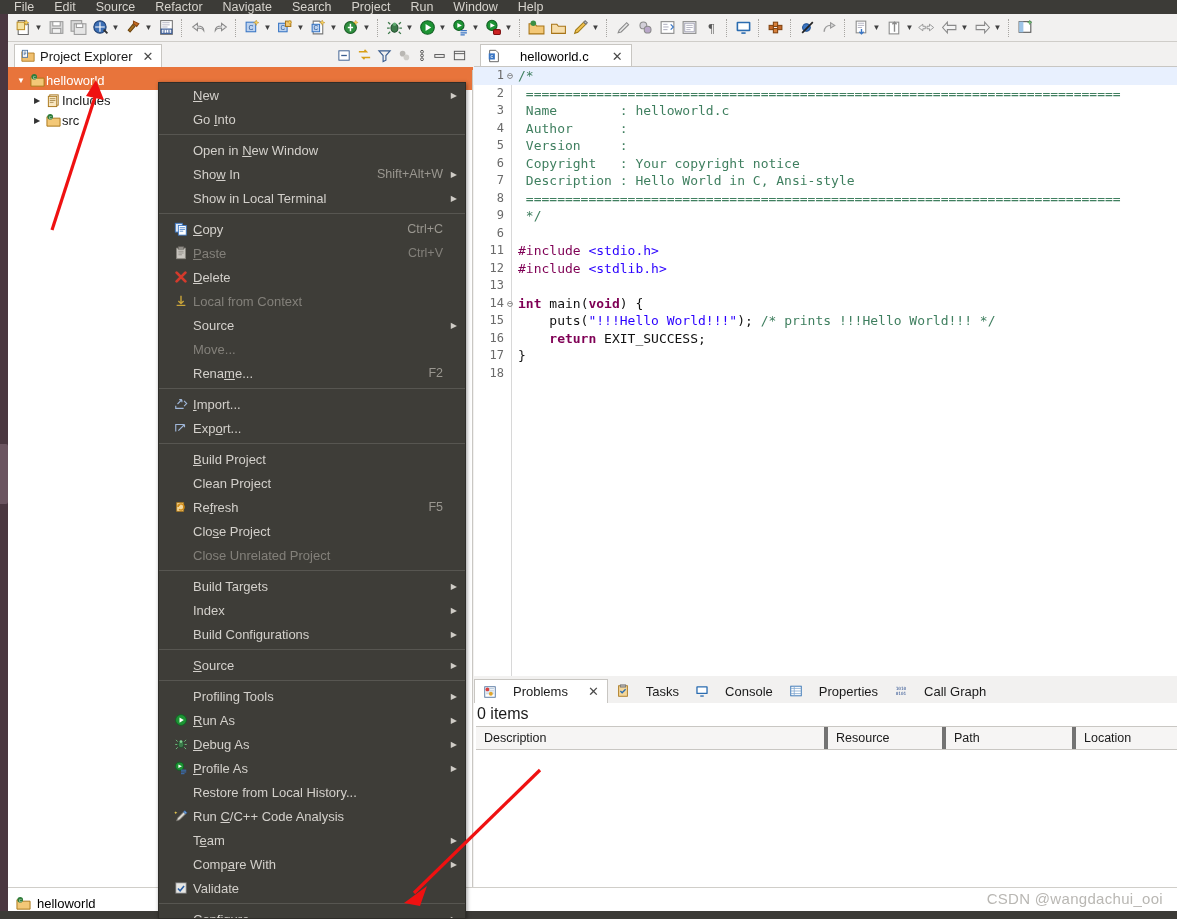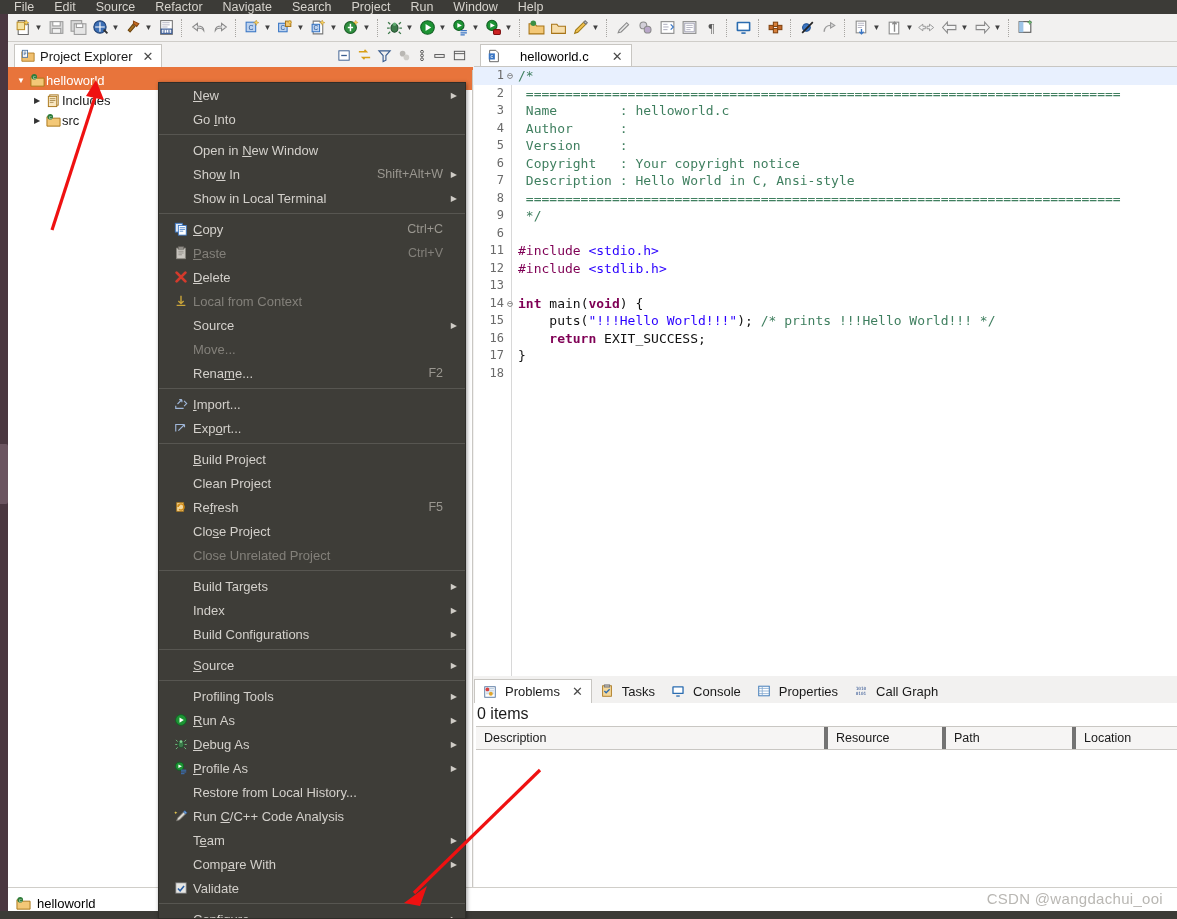--- a/index.html
+++ b/index.html
@@ -150,21 +150,21 @@
   
   .botpanel {
     position: absolute; left: 474px; top: 678px; width: 703px; height: 209px;
     background: #ffffff;
   }
   .bp-tabrow {
     position: absolute; left: 0; top: 0; width: 703px; height: 25px;
     background: #f2f1f0; display: flex; align-items: flex-end;
   }
   .bp-tab {
-    height: 24px; display: flex; align-items: center; gap: 8px;
+    height: 24px; display: flex; align-items: center; gap: 16px;
     padding: 0 8px; font-size: 13px; color: #1a1a1a; white-space: nowrap;
   }
   .bp-tab.active { background: #ffffff; border: 1px solid #c8c6c2; border-bottom: none; }
   .bp-tab .x { margin-left: 4px; color: #4a4a4a; }
   .bp-count {
     position: absolute; left: 2px; top: 26px; width: 701px; height: 20px;
     background: #ffffff; font-size: 16px; color: #1a1a1a;
     display: flex; align-items: center; padding-left: 1px;
   }
   .bp-head {

